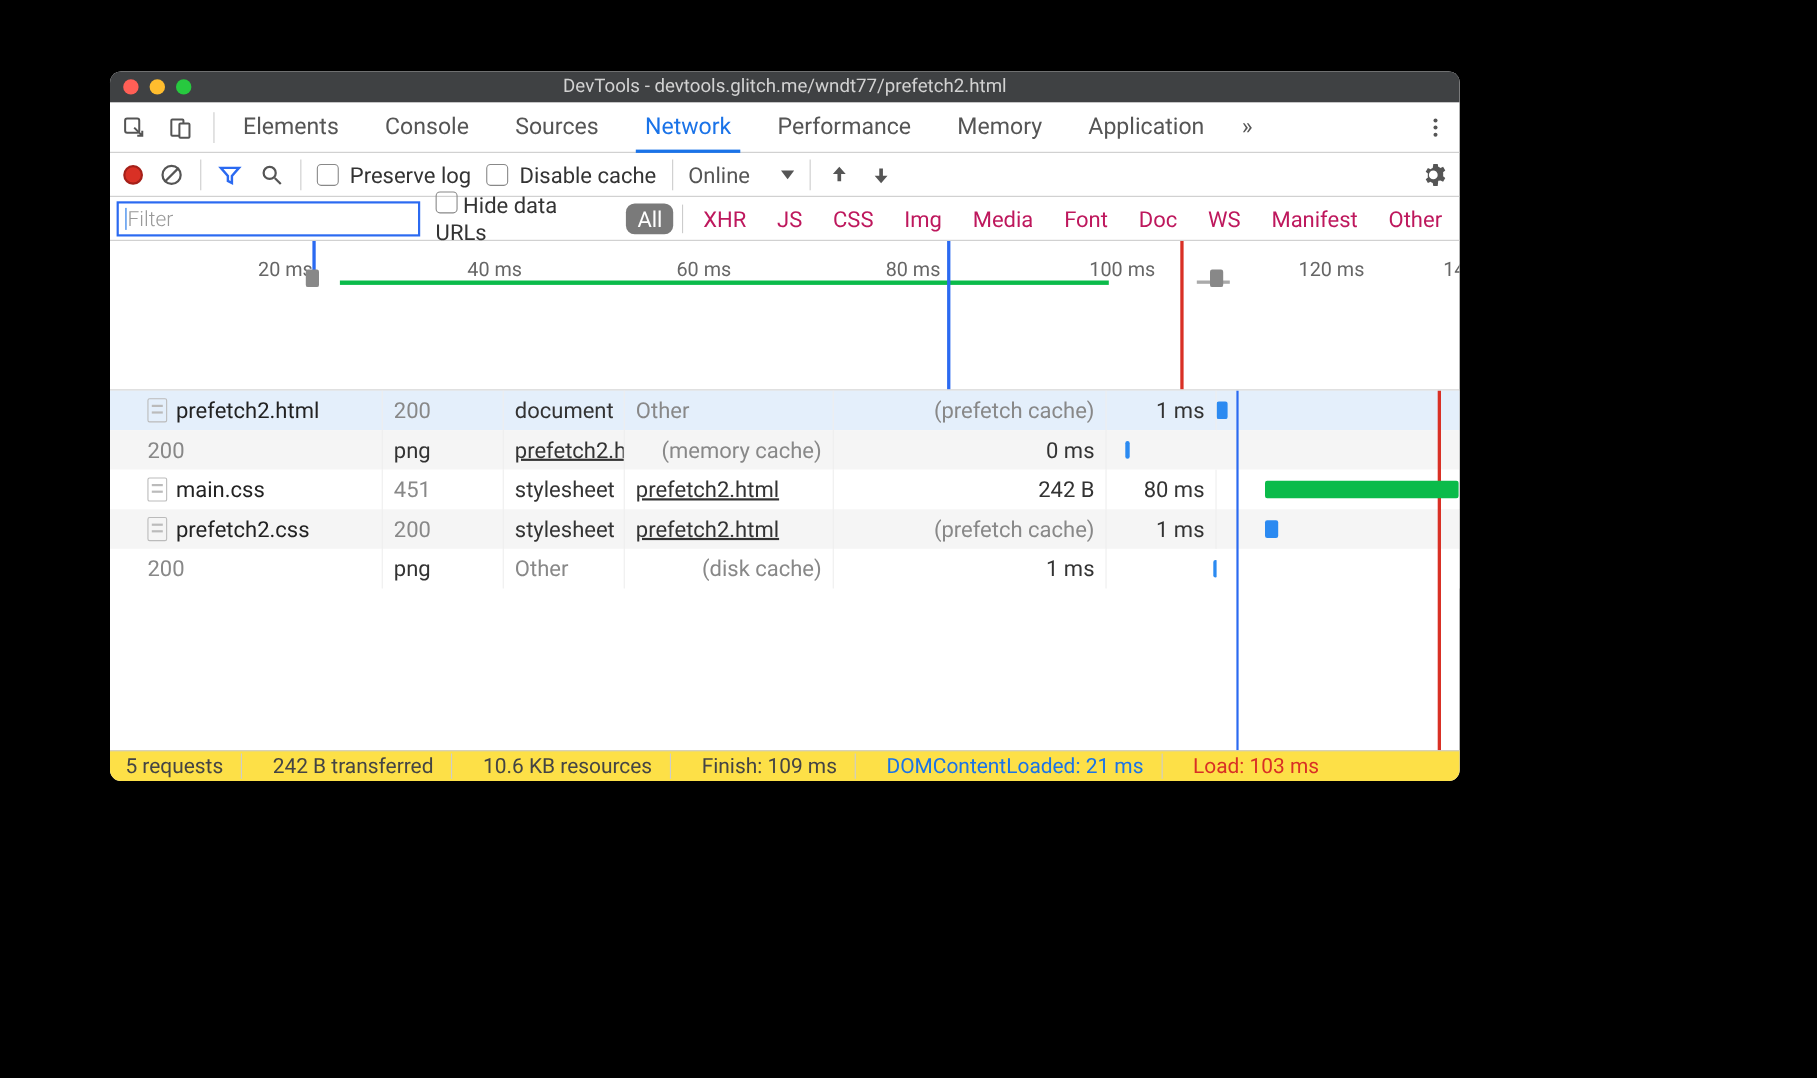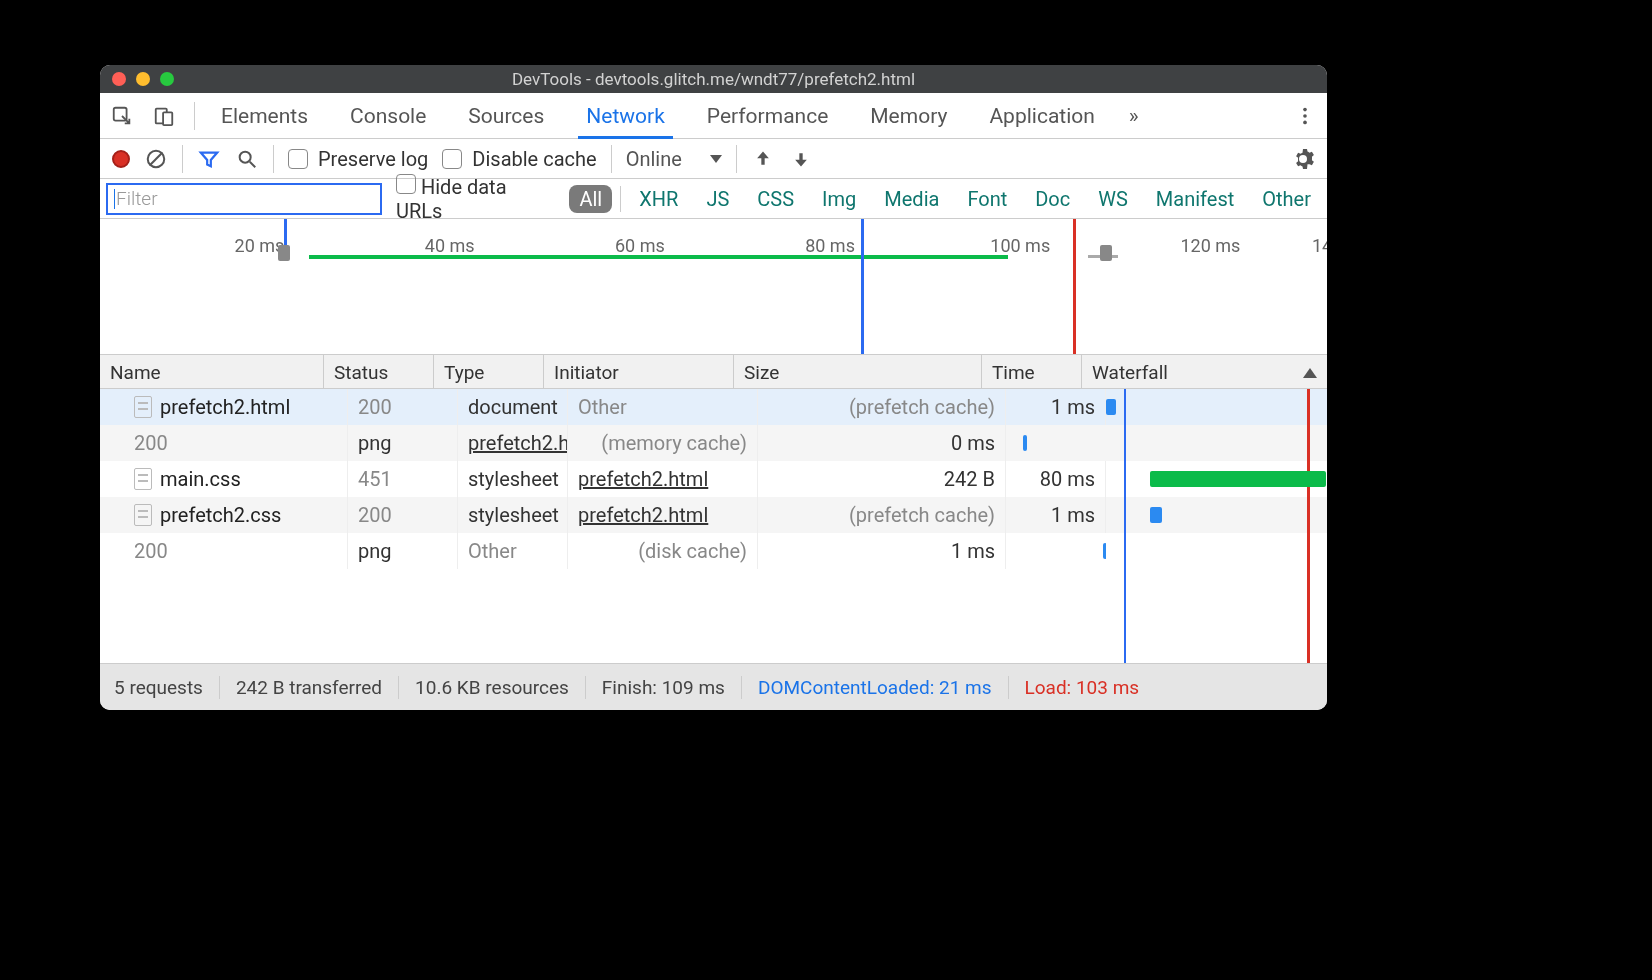--- a/index.html
+++ b/index.html
@@ -85,21 +85,21 @@
     height:40px;border-bottom:1px solid #ccc;
     display:flex;align-items:center;gap:14px;padding:0 6px;
     font-size:20px;color:#333;flex-shrink:0;
   }
   .filter-input {
     width:280px;height:32px;border:2px solid #2b6af1;
     font-size:19px;padding:0 6px;color:#888;font-weight:300;
     display:flex;align-items:center;
   }
   .chip {
-    padding:2px 10px;border-radius:8px;font-size:20px;color:#0f766e;
+    padding:2px 10px;border-radius:8px;font-size:20px;color:#be185d;
   }
   .chip.active { background:#7a7a7a;color:#fff; }
   .filterbar .vsep2 {width:1px;height:26px;background:#ccc;}
   
   .overview {
     height:136px;border-bottom:1px solid #ccc;
     position:relative;flex-shrink:0; font-size:18px;color:#555;
     overflow:hidden;
   }
   .overview .ticks { position:absolute;top:16px;left:0;right:0;height:22px;}
@@ -152,22 +152,22 @@
   .file-ico .lines::before,.file-ico .lines::after{content:"";position:absolute;left:3px;right:3px;height:1.5px;background:#bbb;}
   .file-ico .lines::before{top:5px;}
   .file-ico .lines::after{top:11px;}
   .img-ico{width:18px;height:18px;border:1.5px solid #bbb;display:flex;align-items:center;justify-content:center;flex-shrink:0;}
   .img-ico.blue::after{content:"";width:10px;height:10px;background:#2b6af1;}
   .wf-bar{position:absolute;top:10px;height:16px;border-radius:2px;}
   
   .body-vline{position:absolute;top:0;bottom:0;width:2.5px;pointer-events:none;}
   
   .statusbar{
-    height:47px;border-top:1px solid #ccc;background:#e5e5e5;
-    display:flex;align-items:center;padding:0 14px;gap:0;
+    height:28px;border-top:1px solid #ccc;background:#fde047;
+    display:flex;align-items:center;padding:0 14px;gap:12px;
     font-size:19px;color:#444;flex-shrink:0;
   }
   .statusbar .seg{padding:0 16px;border-right:1px solid #ccc;}
   .statusbar .seg:first-child{padding-left:0;}
   .statusbar .seg:last-child{border-right:none;}
   .statusbar .dcl{color:#1a73e8;}
   .statusbar .load{color:#d93025;}
 </style>
 </head>
 <body>
@@ -309,44 +309,20 @@
       <div class="vline top" id="ov-blue" style="background: rgb(43, 106, 241); left: 15%;"></div>
       <div class="handle" id="ov-handle-l" style="left: calc(15% - 6px);"></div>
       <div class="bar-green" id="ov-green" style="left: 17%; width: 57%;"></div>
       <div class="bar-grey" id="ov-grey" style="left: 80.5%; width: 2.5%;"></div>
       <div class="handle" id="ov-handle-r" style="left: calc(82% - 6px);"></div>
       <div class="vline" id="ov-dcl" style="background: rgb(43, 106, 241); left: 62%;"></div>
       <div class="vline" id="ov-load" style="background: rgb(217, 48, 37); left: 79.3%;"></div>
     </div>
 
     <div class="table">
-      <div class="thead">
-        <div class="th">
-            <span>Name</span>
-          </div>
-        <div class="th">
-            <span>Status</span>
-          </div>
-        <div class="th">
-            <span>Type</span>
-          </div>
-        <div class="th">
-            <span>Initiator</span>
-          </div>
-        <div class="th">
-            <span>Size</span>
-          </div>
-        <div class="th">
-            <span>Time</span>
-          </div>
-        <div class="th">
-          <span>Waterfall</span>
-          <span class="sort-tri"></span>
-        </div>
-      </div>
       <div class="tbody" id="tbody">
 
         <div class="body-vline" id="body-dcl" style="background: rgb(43, 106, 241); left: 1023.65px;"></div>
         <div class="body-vline" id="body-load" style="background: rgb(217, 48, 37); left: 1207.4px;"></div>
       <div class="row highlight">
             <div class="cell name">
               <span class="file-ico">
                 <span class="lines"></span>
               </span>
               <span>prefetch2.html</span>

